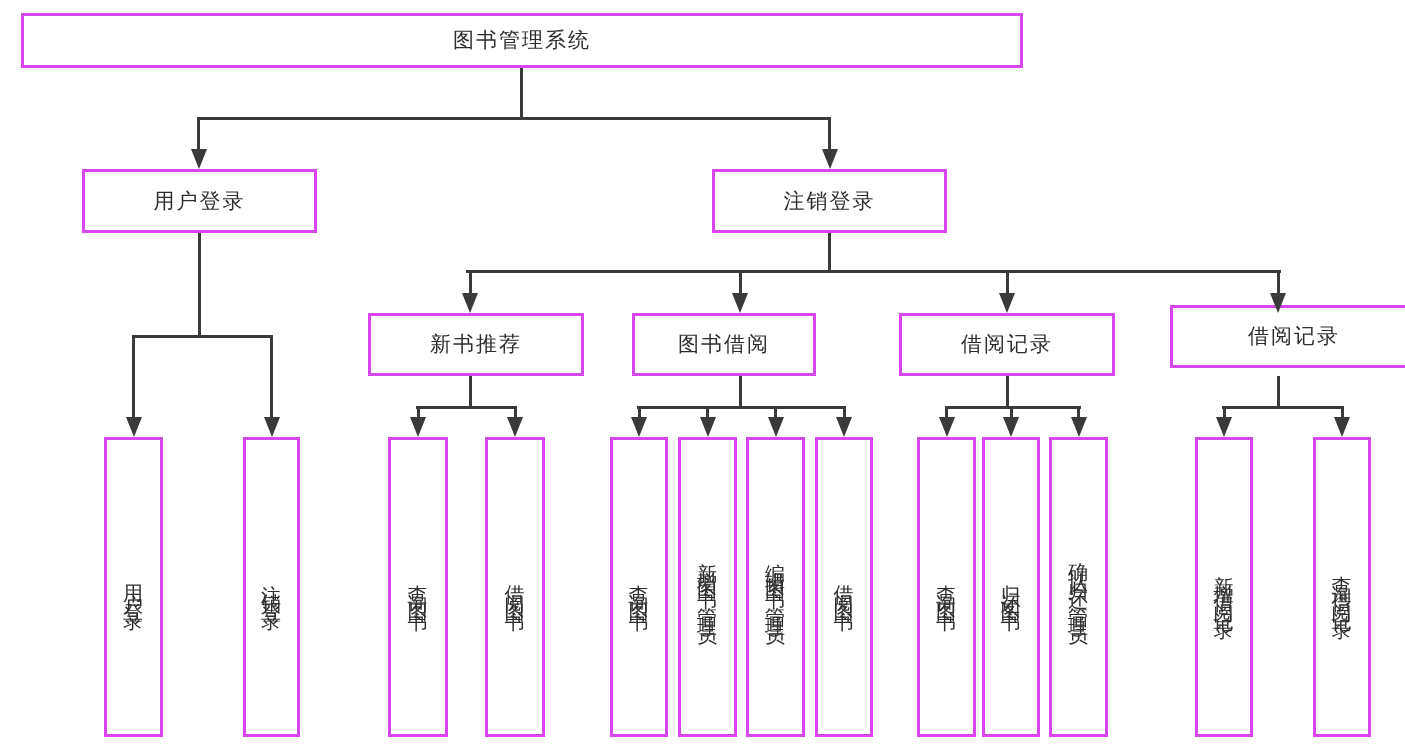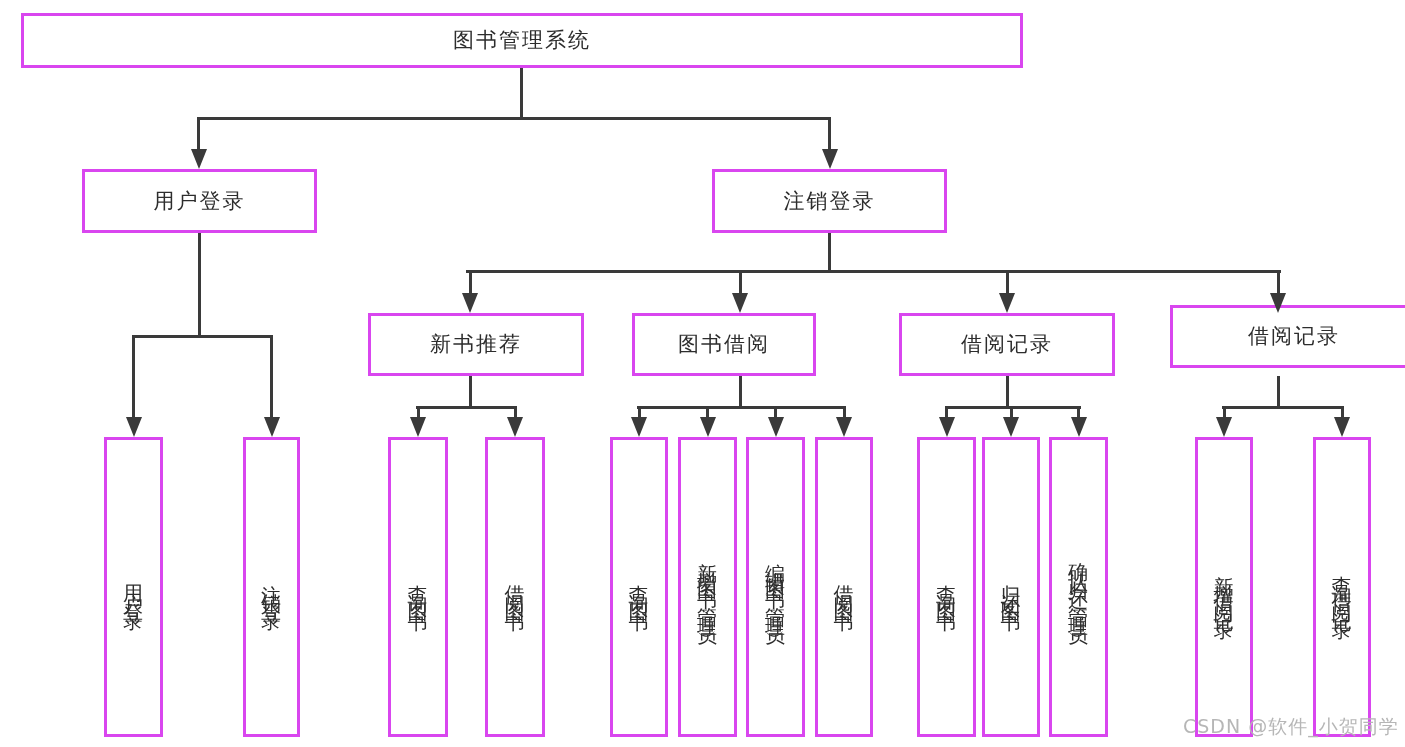--- a/index.html
+++ b/index.html
@@ -133,15 +133,14 @@
   <div class="vl" style="left:1077px;top:406px;height:12px"></div>
   <div class="ah" style="left:1071px;top:417px"></div>
 
   <div class="vl" style="left:1277px;top:376px;height:33px"></div>
   <div class="hl" style="left:1222px;top:406px;width:122px"></div>
   <div class="vl" style="left:1223px;top:406px;height:12px"></div>
   <div class="ah" style="left:1216px;top:417px"></div>
   <div class="vl" style="left:1341px;top:406px;height:12px"></div>
   <div class="ah" style="left:1334px;top:417px"></div>
 
-  <div class="watermark">CSDN @软件_小贺同学</div>
 
 </div>
 
 </body></html>

